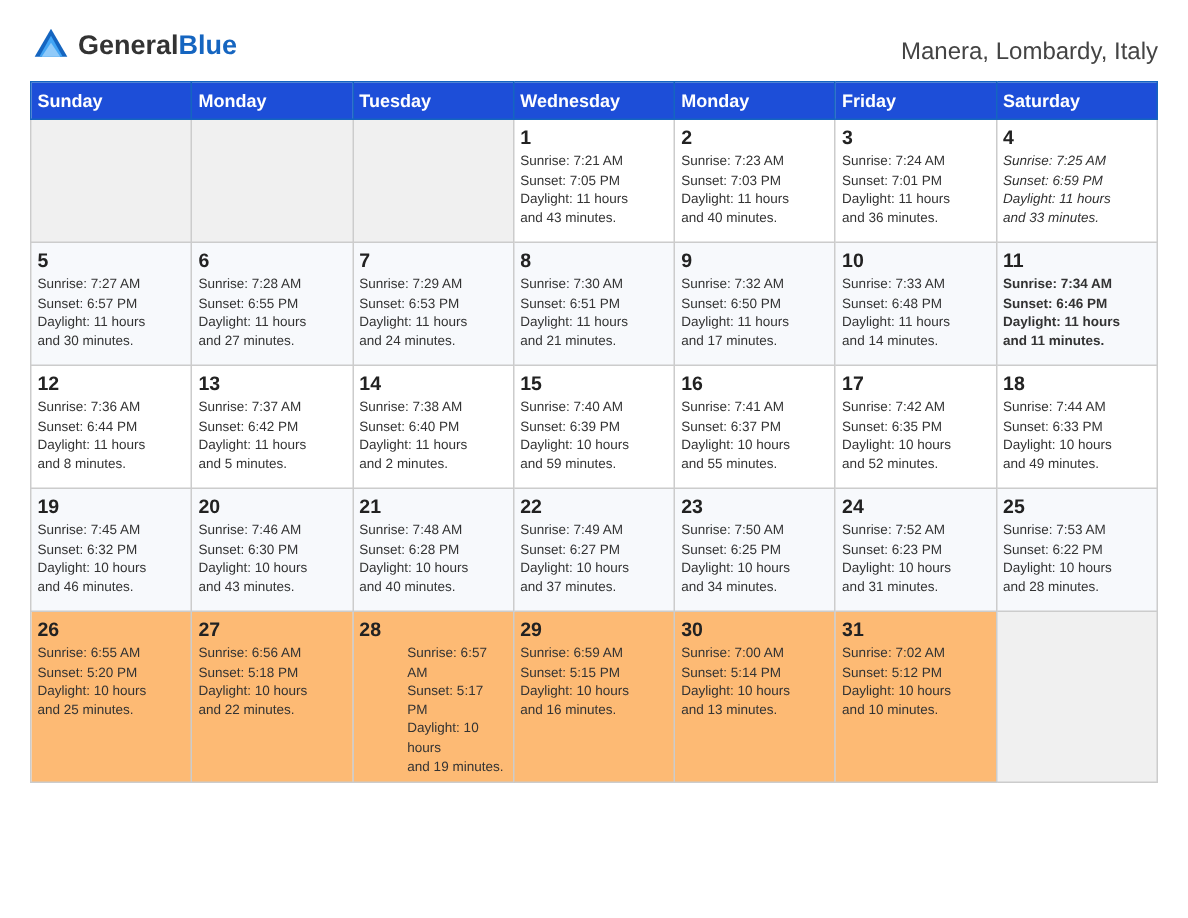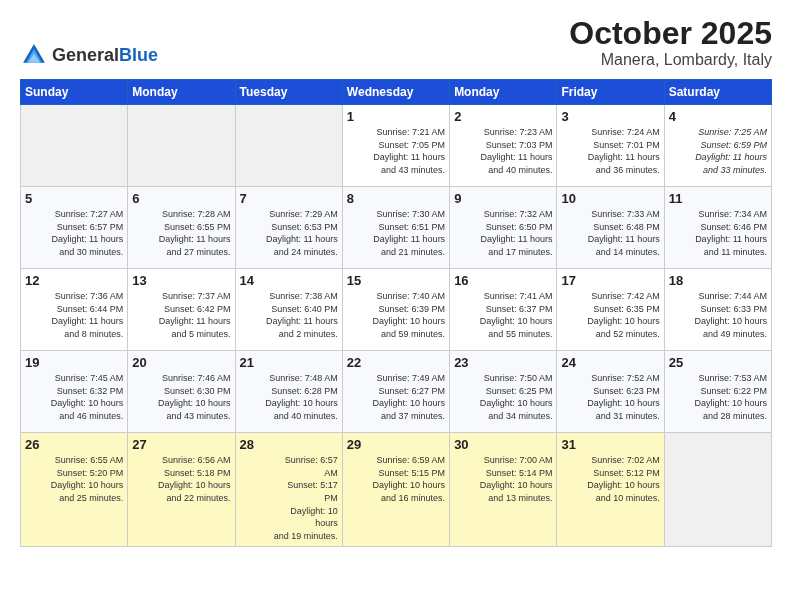--- a/index.html
+++ b/index.html
@@ -82,52 +82,50 @@
     .day-num {
       font-size: 13px;
       font-weight: bold;
       display: block;
       margin-bottom: 2px;
     }
     .day-info {
       font-size: 9px;
       line-height: 1.4;
       color: #333;
-      text-align: right;
     }
     .week-row td:first-child {
       
     }
     
     .row-week1 td { background: #fff; }
     .row-week2 td { background: #f7f9fc; }
     .row-week3 td { background: #fff; }
     .row-week4 td { background: #f7f9fc; }
-    .row-week5 td { background: #fef9c3; }
+    .row-week5 td { background: #fdba74; }
     .row-week1 td.empty, .row-week2 td.empty, .row-week3 td.empty, .row-week4 td.empty, .row-week5 td.empty {
       background: #f0f0f0;
     }
   </style>
 </head>
 <body>
 
 <div class="page">
   <div class="header">
     <div class="logo">
       <svg class="logo-icon" viewBox="0 0 36 36">
         <polygon points="18,4 32,28 4,28" fill="#1565c0"></polygon>
         <polygon points="18,10 28,28 8,28" fill="#42a5f5"></polygon>
         <polygon points="18,16 26,28 10,28" fill="#90caf9"></polygon>
       </svg>
       <div>
         <span class="logo-text-general">General</span><span class="logo-text-blue">Blue</span>
       </div>
     </div>
     <div class="title-block">
-      <div class="month-title">October 2025</div>
       <div class="location-title">Manera, Lombardy, Italy</div>
     </div>
   </div>
 
   <table class="calendar">
     <thead>
       <tr>
         <th><span>Sunday</span></th>
         <th><span>Monday</span></th>
         <th><span>Tuesday</span></th>
@@ -209,21 +207,21 @@
           </td>
           <td>
             <span class="day-num">10</span>
             <div class="day-info" style="white-space: pre-line;">Sunrise: 7:33 AM
 Sunset: 6:48 PM
 Daylight: 11 hours
 and 14 minutes.</div>
           </td>
           <td>
             <span class="day-num">11</span>
-            <div class="day-info" style="white-space: pre-line;">Sunrise: 7:34 AM
+            <div class="day-info" style="white-space: pre-line; font-weight: bold;">Sunrise: 7:34 AM
 Sunset: 6:46 PM
 Daylight: 11 hours
 and 11 minutes.</div>
           </td>
         </tr>
         <tr class="week-row row-week3">
           <td>
             <span class="day-num">12</span>
             <div class="day-info" style="white-space: pre-line;">Sunrise: 7:36 AM
 Sunset: 6:44 PM

